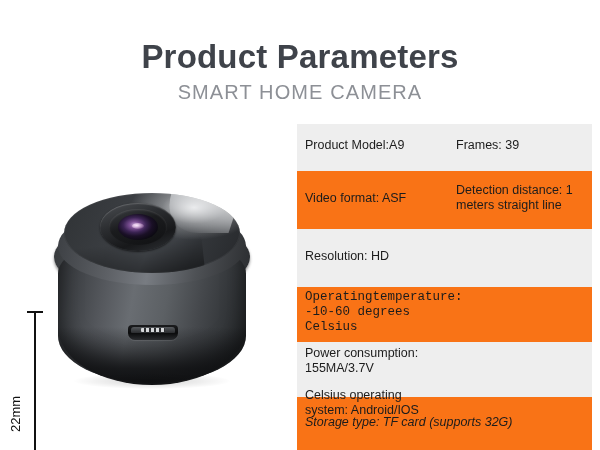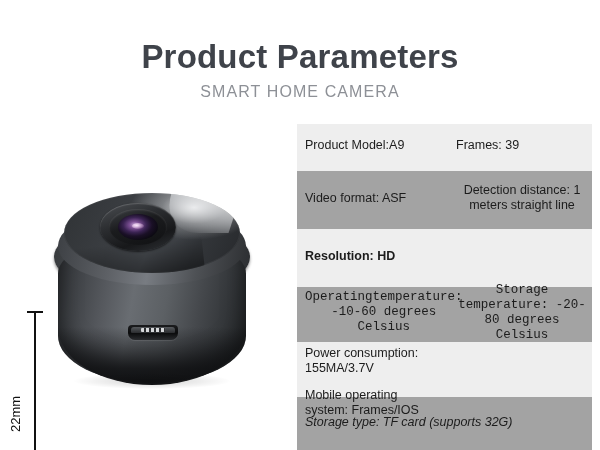--- a/index.html
+++ b/index.html
@@ -16,21 +16,21 @@
     position:absolute;left:0;top:8px;width:600px;
     text-align:center;
     font-size:33px;font-weight:bold;
     color:#3f434a;
     letter-spacing:0.2px;
     line-height:40px;
   }
   .subtitle{
     position:absolute;left:0;top:53px;width:600px;
     text-align:center;
-    font-size:16px;font-weight:normal;
+    font-size:20px;font-weight:normal;
     color:#8d9096;
     letter-spacing:1.1px;
     line-height:20px;
   }
 
   
   #product{position:absolute;left:0px;top:130px;width:292px;height:260px;}
 
   .cam-wrap{position:absolute;left:48px;top:18px;width:208px;height:215px;}
 
@@ -145,35 +145,35 @@
     transform:rotate(-90deg);transform-origin:center center;
     line-height:14px;
   }
 
   
   #spec{
     position:absolute;left:297px;top:95px;width:295px;
   }
   .row{display:flex;width:100%;box-sizing:border-box;}
   .row.light{background:#eeeeee;}
-  .row.dark{background:#a3a3a3;text-align:center;}
+  .row.dark{background:#f97316;}
   .cell{
     box-sizing:border-box;
     font-size:12.5px;
     color:#1c1c1c;
     line-height:15px;
     padding:4px 4px 8px 8px;
     display:flex;align-items:center;
   }
   .cell.c1{width:151px;}
   .cell.c2{width:144px;}
   .cell.full{width:295px;font-style:italic;}
   .row.h1{height:47px;}
   .row.h2{height:58px;}
-  .row.h3{height:58px;font-weight:bold;}
+  .row.h3{height:58px;}
   .row.h4{height:55px;font-family:Liberation Mono, monospace;}
   .row.h5{height:55px;flex-direction:column;}
   .row.h6{height:54px;}
 </style>
 </head>
 <body>
 
 <div id="page">
 
   <div class="title">Product Parameters</div>
@@ -226,26 +226,25 @@
       <div class="cell c1">Video format: ASF</div>
       <div class="cell c2">Detection distance: 1 meters straight line</div>
     </div>
 
     <div class="row light h3">
       <div class="cell c1">Resolution: HD</div>
     </div>
 
     <div class="row dark h4">
       <div class="cell c1">Operatingtemperature: -10-60 degrees Celsius</div>
-      <div class="cell c2">Storage temperature: -20-80 degrees Celsius</div>
     </div>
 
     <div class="row light h5">
       <div class="cell c1">Power consumption: 155MA/3.7V</div>
-      <div class="cell c2">Mobile operating system: Frames/IOS</div>
+      <div class="cell c2">Celsius operating system: Android/IOS</div>
     </div>
 
     <div class="row dark h6">
       <div class="cell full">Storage type: TF card (supports 32G)</div>
     </div>
 
   </div>
 
 </div>
 

